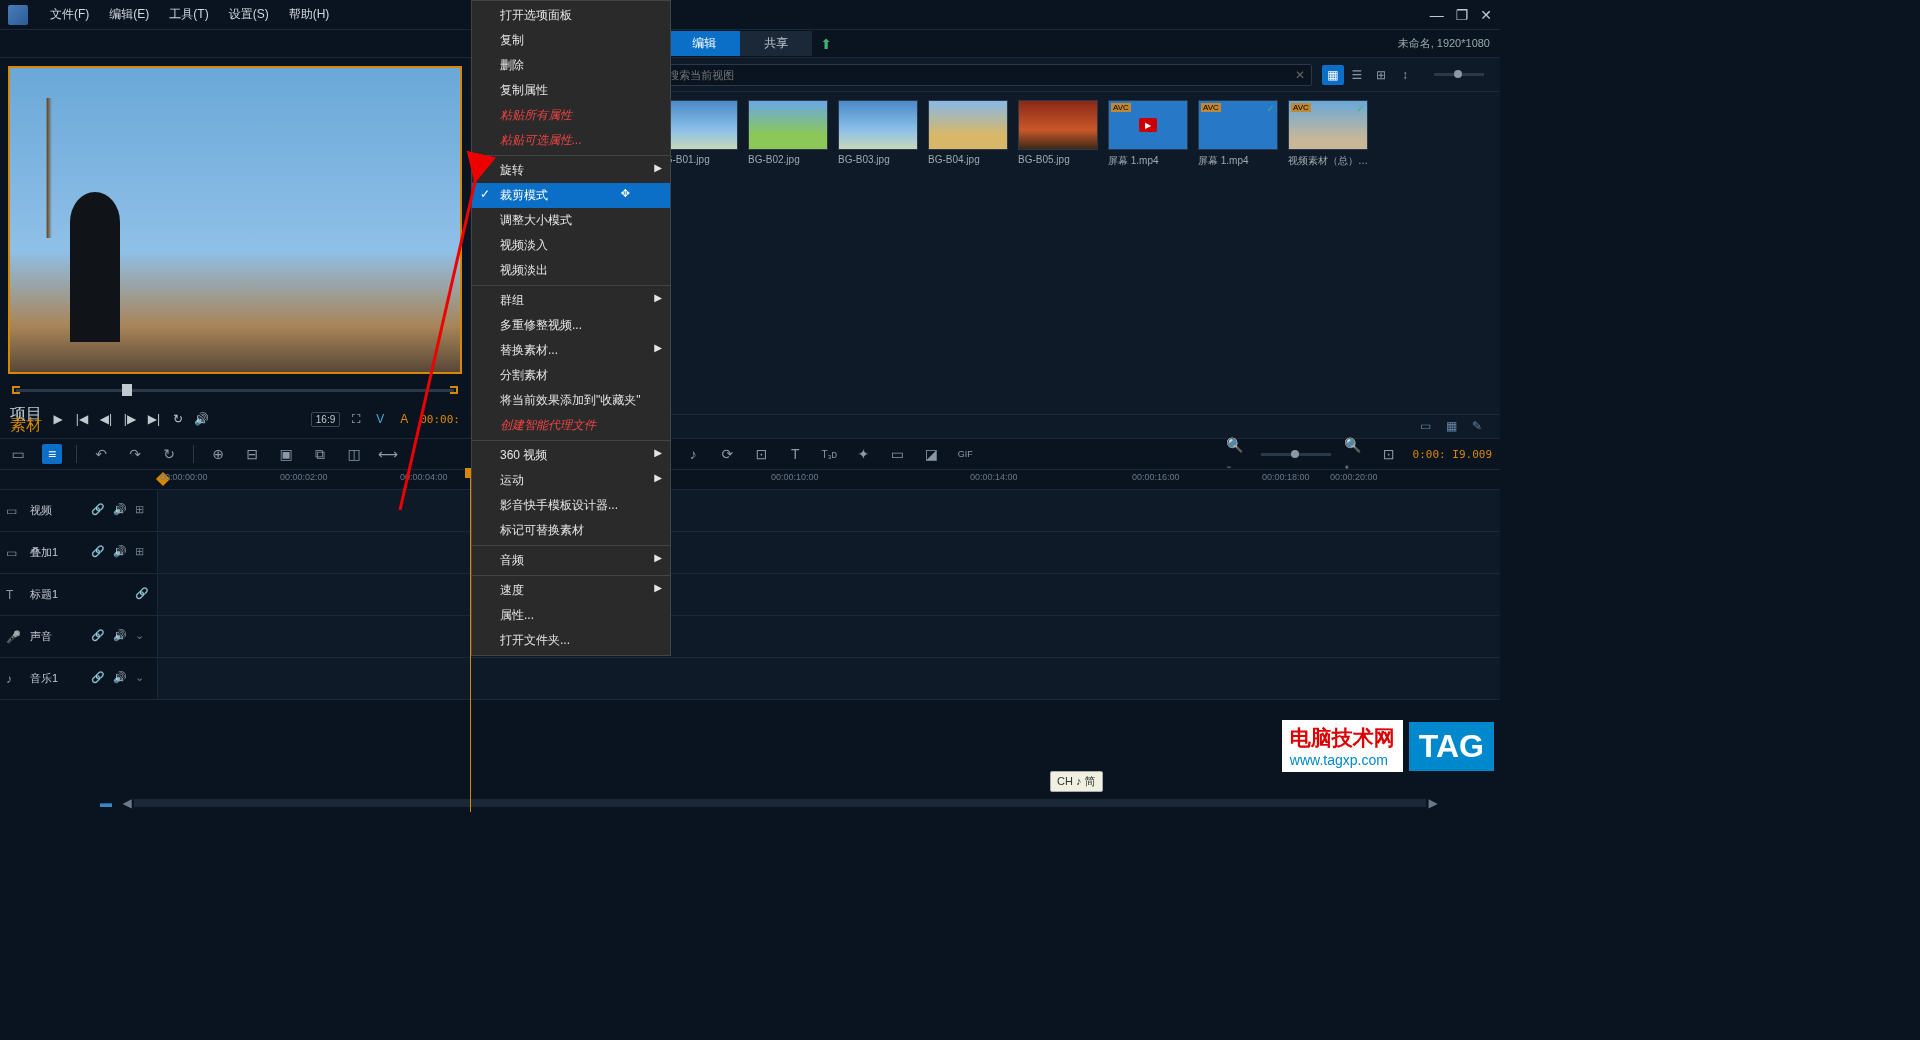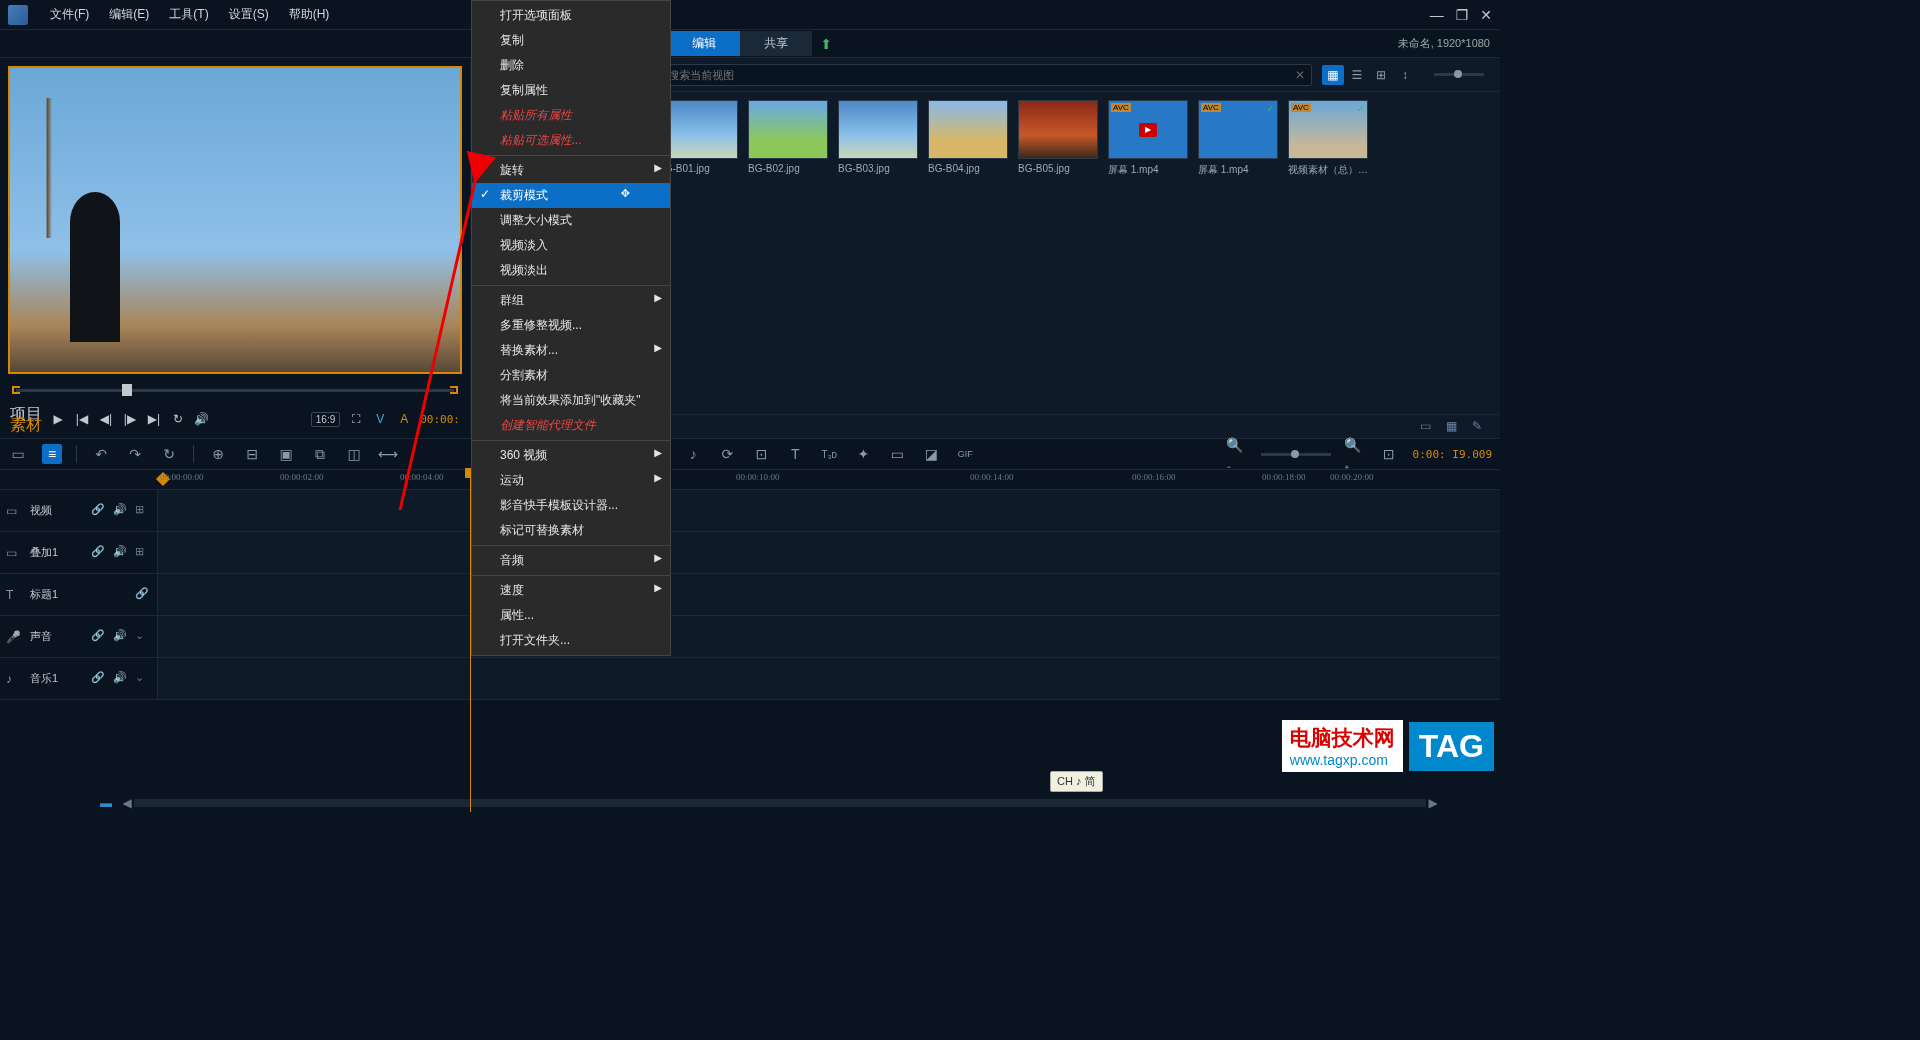--- a/index.html
+++ b/index.html
@@ -62,21 +62,21 @@
 .lib-toolbar .search input { flex: 1; background: transparent; border: none; color: #c0c8d0; outline: none; font-size: 11px; }
 .lib-toolbar .search .clear { cursor: pointer; color: #666; }
 .lib-toolbar .view-btns { display: flex; gap: 2px; }
 .lib-toolbar .view-btn { width: 22px; height: 20px; cursor: pointer; display: inline-flex; align-items: center; justify-content: center; color: #8a98a8; }
 .lib-toolbar .view-btn.active { background: #0b6fc7; color: #fff; border-radius: 2px; }
 .lib-toolbar .slider { width: 50px; height: 3px; background: #2a3848; position: relative; margin: 0 8px; }
 .lib-toolbar .slider .thumb { position: absolute; left: 20px; top: -3px; width: 8px; height: 8px; background: #8a98a8; border-radius: 50%; }
 
 .lib-grid { flex: 1; padding: 8px; display: flex; flex-wrap: wrap; gap: 10px; align-content: flex-start; overflow: auto; }
 .lib-item { width: 80px; }
-.lib-thumb { width: 80px; height: 59px; background: #4a7cb8; position: relative; border: 1px solid #2a3848; }
+.lib-thumb { width: 80px; height: 50px; background: #4a7cb8; position: relative; border: 1px solid #2a3848; }
 .lib-thumb .tag { position: absolute; top: 2px; left: 2px; background: #c08830; color: #000; font-size: 8px; padding: 0 2px; }
 .lib-thumb .check { position: absolute; top: 2px; right: 2px; color: #3eb370; font-size: 10px; }
 .lib-label { font-size: 10px; margin-top: 4px; white-space: nowrap; overflow: hidden; text-overflow: ellipsis; color: #a0a8b0; }
 .lib-thumb.sky { background: linear-gradient(180deg,#4a88c8 0%,#8cc0e8 60%,#c8d8b8 100%); }
 .lib-thumb.green { background: linear-gradient(180deg,#6aa8e8 0%,#8cc858 70%); }
 .lib-thumb.desert { background: linear-gradient(180deg,#88b8e8 0%,#d8b868 70%); }
 .lib-thumb.sunset { background: linear-gradient(180deg,#8b2818 0%,#c85828 60%,#3a2818 100%); }
 .lib-thumb.screenrec { background: #2878c8; }
 .lib-thumb .play-btn { position: absolute; left: 50%; top: 50%; transform: translate(-50%,-50%); width: 18px; height: 14px; background: #c00; border-radius: 2px; display:flex; align-items:center; justify-content:center; color:#fff; font-size:8px; }
 .lib-thumb.walking { background: linear-gradient(180deg,#6aa8d8 0%,#c8b898 80%); }
@@ -89,21 +89,21 @@
 .timeline-toolbar .tl-btn { width: 20px; height: 20px; cursor: pointer; color: #8a98a8; display: inline-flex; align-items: center; justify-content: center; font-size: 14px; }
 .timeline-toolbar .tl-btn.active { background: #0b6fc7; color: #fff; border-radius: 2px; padding: 2px; }
 .timeline-toolbar .tl-sep { width: 1px; height: 18px; background: #2a3848; }
 .timeline-toolbar .spacer { flex: 1; }
 .timeline-toolbar .zoom-slider { width: 70px; height: 3px; background: #2a3848; position: relative; }
 .timeline-toolbar .zoom-slider .thumb { position: absolute; left: 30px; top: -3px; width: 8px; height: 8px; background: #8a98a8; border-radius: 50%; }
 .timeline-toolbar .timecode { color: #d88800; font-size: 11px; font-family: monospace; }
 
 
 .timeline-ruler { height: 20px; background: #0a1420; position: relative; border-bottom: 1px solid #1a2838; padding-left: 158px; }
-.timeline-ruler .tick { position: absolute; top: 2px; font-size: 9px; color: #6a7888; font-family: Liberation Serif, serif; }
+.timeline-ruler .tick { position: absolute; top: 2px; font-size: 9px; color: #6a7888; }
 .timeline-ruler .playhead { position: absolute; left: 470px; top: 0; width: 1px; height: 400px; background: #d88800; z-index: 50; }
 .timeline-ruler .playhead::before { content: ''; position: absolute; top: -2px; left: -5px; width: 10px; height: 10px; background: #d88800; }
 .timeline-ruler .chapter { position: absolute; left: 158px; top: 4px; width: 10px; height: 10px; background: #d88800; transform: rotate(45deg); }
 
 
 .timeline-tracks { background: #0e1a28; position: relative; }
 .track { display: flex; height: 42px; border-bottom: 1px solid #1a2838; }
 .track-header { width: 158px; background: #0a1420; display: flex; align-items: center; padding: 0 6px; gap: 6px; border-right: 1px solid #1a2838; }
 .track-header .type-icon { width: 18px; color: #8a98a8; }
 .track-header .track-name { flex: 1; font-size: 11px; }
@@ -353,21 +353,21 @@
   <span class="tl-btn">🔍₊</span>
   <span class="tl-btn">⊡</span>
   <span class="timecode">0:00: I9.009</span>
 </div>
 
 <div class="timeline-ruler">
   <div class="chapter"></div>
   <span class="tick" style="left:160px">00:00:00:00</span>
   <span class="tick" style="left:280px">00:00:02:00</span>
   <span class="tick" style="left:400px">00:00:04:00</span>
-  <span class="tick" style="left:736px">00:00:10:00</span>
+  <span class="tick" style="left:771px">00:00:10:00</span>
   <span class="tick" style="left:970px">00:00:14:00</span>
   <span class="tick" style="left:1132px">00:00:16:00</span>
   <span class="tick" style="left:1262px">00:00:18:00</span>
   <span class="tick" style="left:1330px">00:00:20:00</span>
   <div class="playhead"></div>
 </div>
 
 <div class="timeline-tracks">
   <div class="track">
     <div class="track-header">

